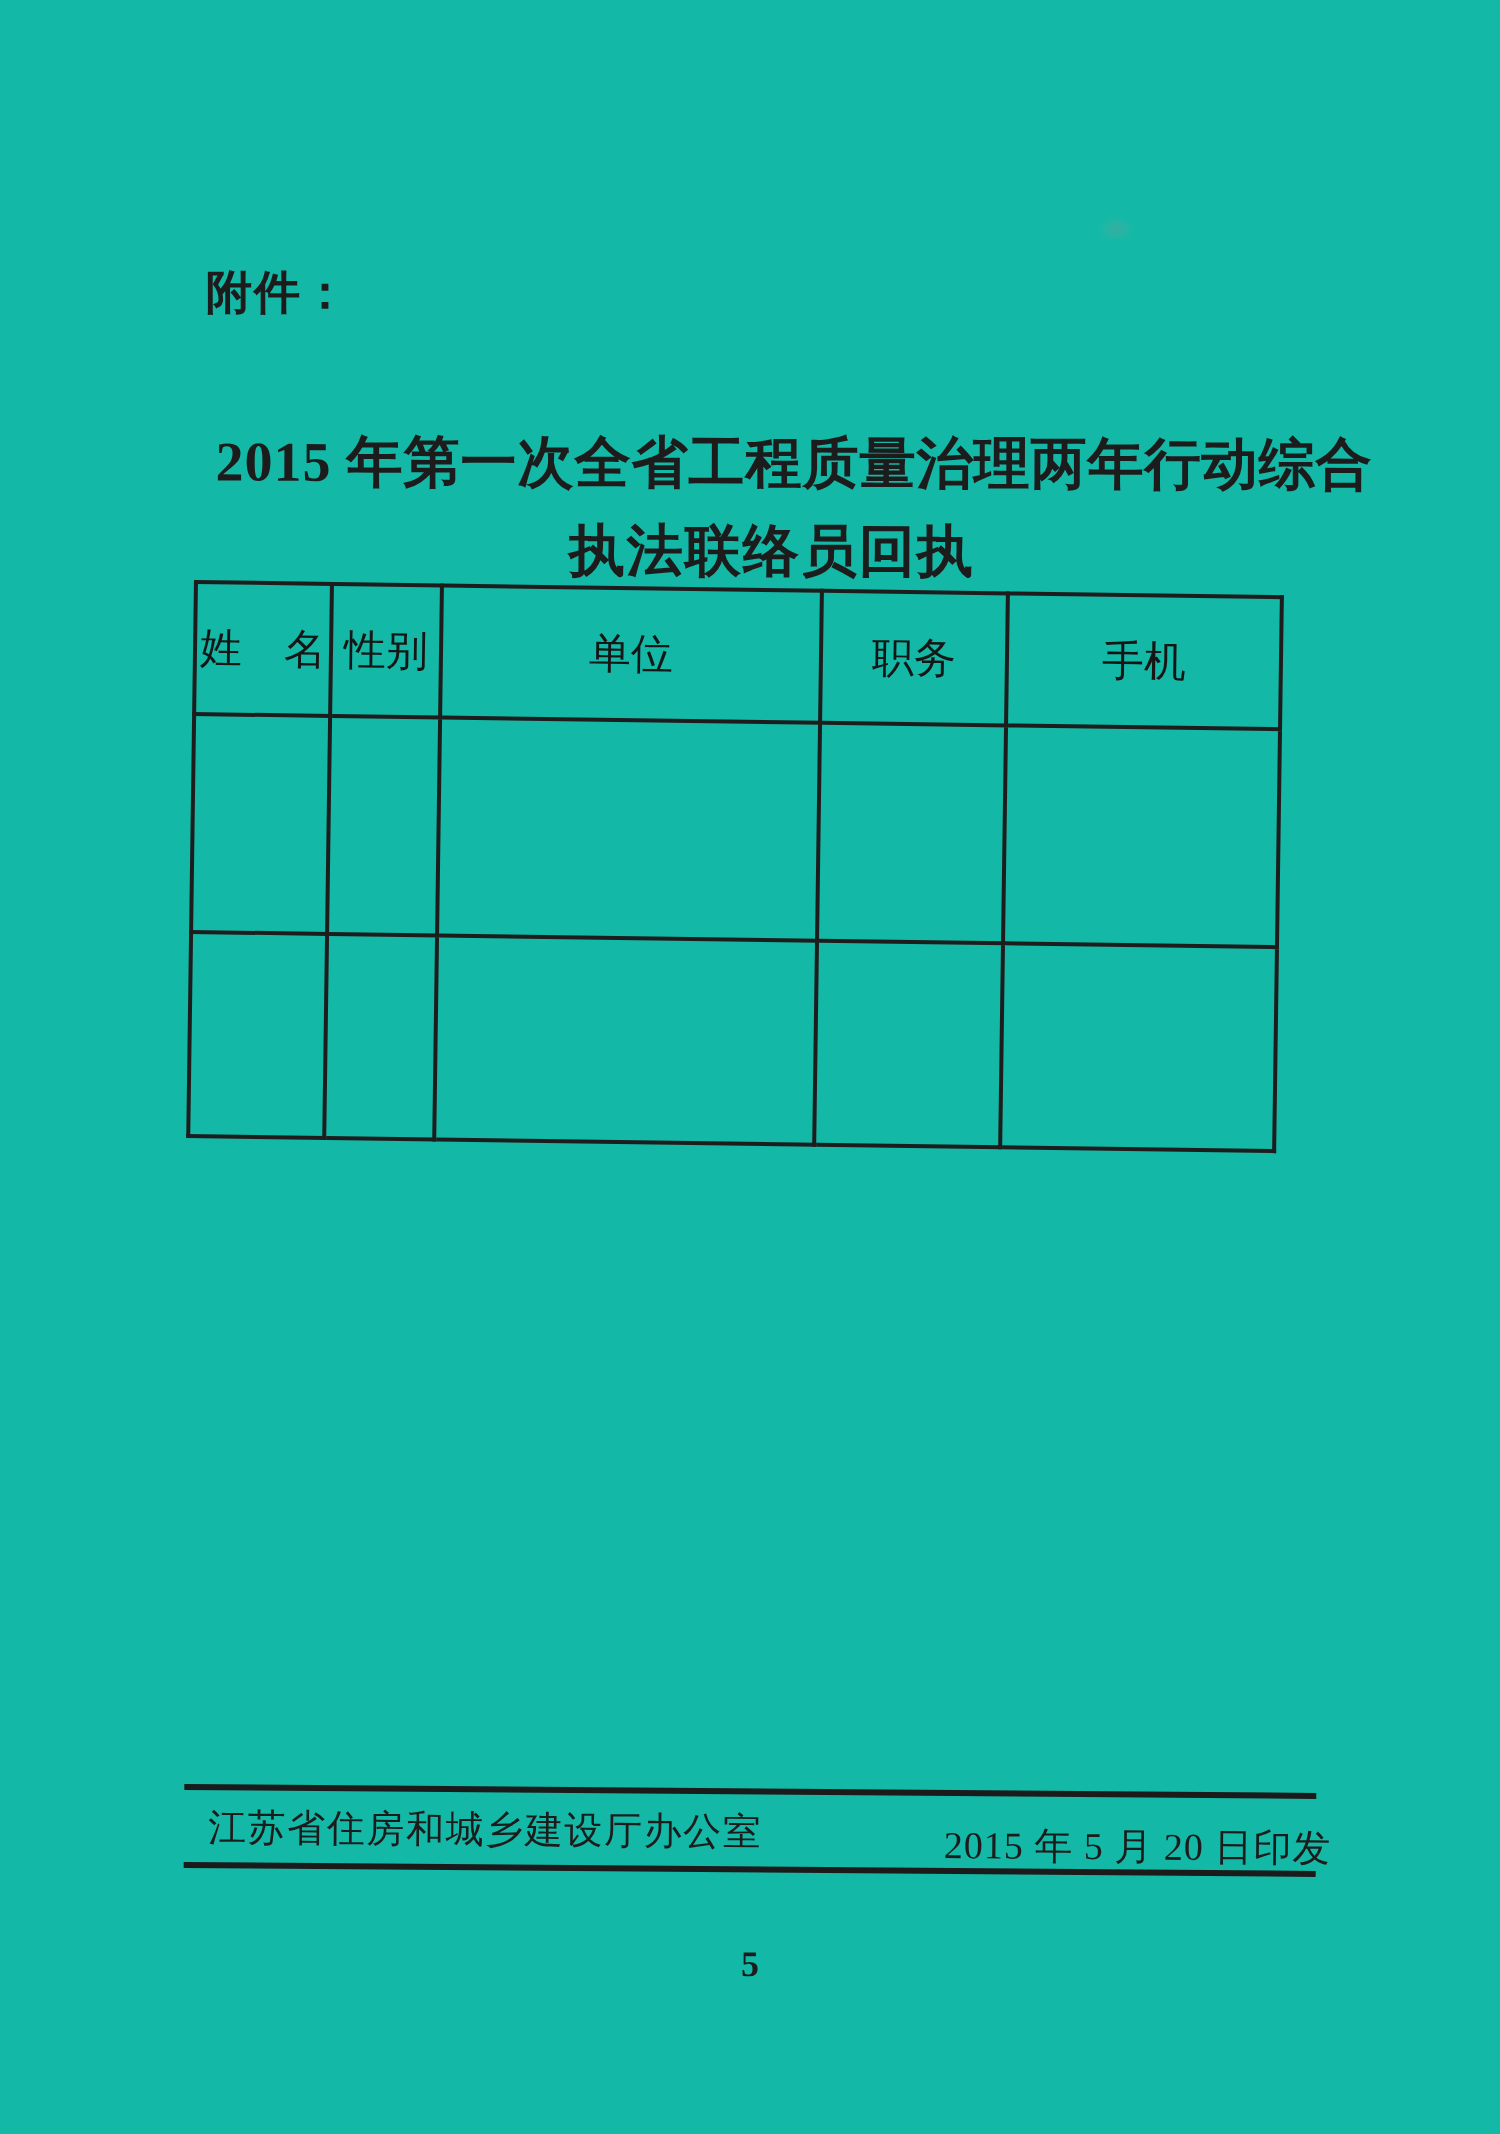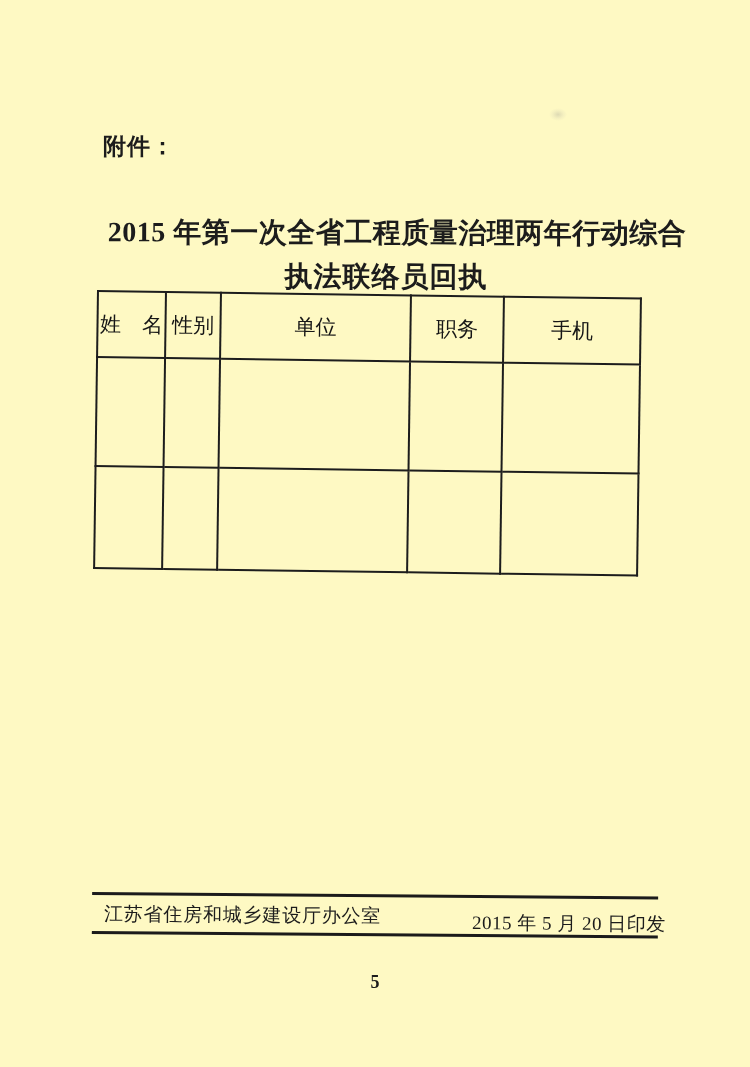--- a/index.html
+++ b/index.html
@@ -4,21 +4,21 @@
 <style>
   html, body {
     margin: 0;
     padding: 0;
     background: #e8e8e8;
   }
   .page {
     position: relative;
     width: 750px;
     height: 1067px;
-    background: #fef9c3;
+    background: #14b8a6;
     font-family: "Liberation Serif", serif;
     color: #1c1c1c;
     overflow: hidden;
   }
   
   .attachment {
     position: absolute;
     left: 103px;
     top: 131px;
     font-family: "Liberation Sans", sans-serif;

